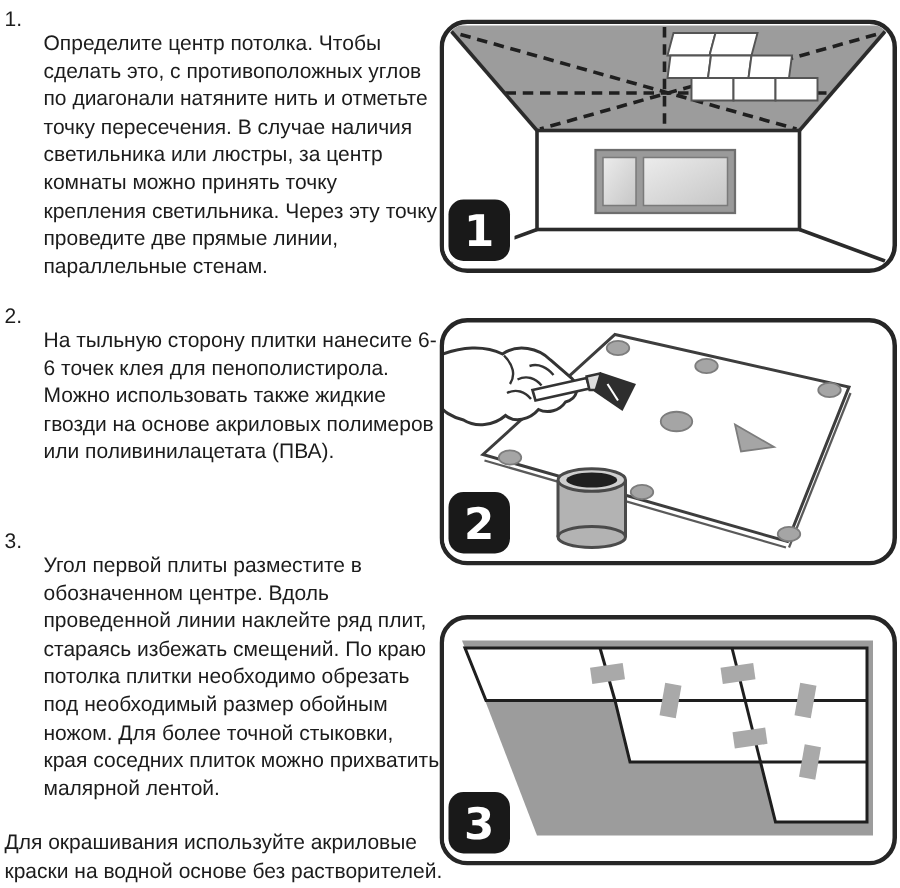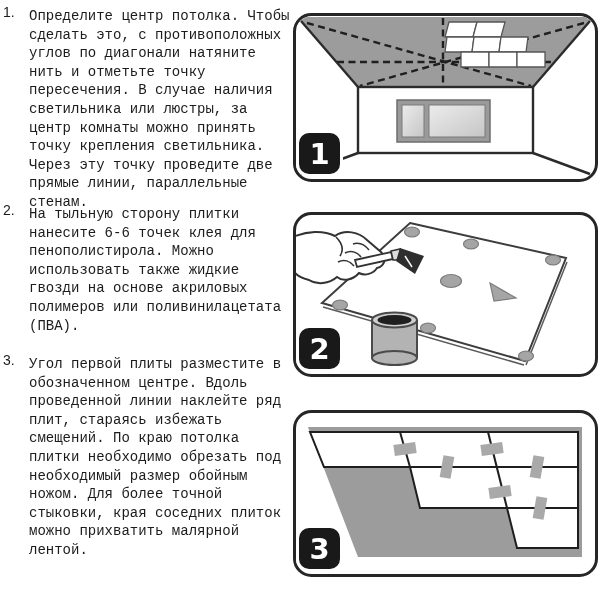--- a/index.html
+++ b/index.html
@@ -2,21 +2,21 @@
 <html><head>
 <meta charset="utf-8">
 <style>
   html,body{margin:0;padding:0;background:#ffffff;}
   .canvas{
     position:relative;width:600px;height:592px;background:#fff;
     font-family:"Liberation Sans",sans-serif;overflow:hidden;
   }
   .step{position:absolute;left:3px;width:291px;color:#1c1c1c;font-size:14px;line-height:18.6px;}
   .step-num{position:absolute;left:0;top:0;}
-  .step-text{margin:4px 0 0 26px;font-family:Liberation Mono, monospace;}
+  .step-text{margin:16px 0 0 26px;}
   .footer-note{position:absolute;left:3px;top:538px;width:298px;color:#1c1c1c;font-size:14px;line-height:18.6px;}
   .panel{position:absolute;left:293px;width:305px;margin:0;}
   .panel svg{display:block;}
   .badge{
     position:absolute;left:6px;bottom:8px;width:41px;height:41px;
     background:#191919;border-radius:10px;color:#ffffff;
     display:flex;align-items:center;justify-content:center;
     font-size:29px;font-weight:bold;box-shadow:0 0 0 3px #ffffff;
     font-family:"DejaVu Sans",sans-serif;
   }
@@ -34,20 +34,21 @@
   <div class="step" style="top:201px">
     <span class="step-num">2.</span>
     <p class="step-text">На тыльную сторону плитки нанесите 6-6 точек клея для пенополистирола. Можно использовать также жидкие гвозди на основе акриловых полимеров или поливинилацетата (ПВА).</p>
   </div>
 
   <div class="step" style="top:351px">
     <span class="step-num">3.</span>
     <p class="step-text">Угол первой плиты разместите в обозначенном центре. Вдоль проведенной линии наклейте ряд плит, стараясь избежать смещений. По краю потолка плитки необходимо обрезать под необходимый размер обойным ножом. Для более точной стыковки, края соседних плиток можно прихватить малярной лентой.</p>
   </div>
 
+  <p class="footer-note">Для окрашивания используйте акриловые краски на водной основе без растворителей.</p>
 
   <figure class="panel" style="top:13px;height:169px">
     <svg width="305" height="169" viewBox="0 0 305 169">
       <defs>
         <clipPath id="clip1">
             <rect x="3" y="3" width="299" height="163" rx="16"></rect>
           </clipPath>
         <linearGradient id="paneGrad" x1="0" y1="0" x2="1" y2="1">
           <stop offset="0" stop-color="#ececec"></stop>
             <stop offset="1" stop-color="#c6c6c6"></stop>

